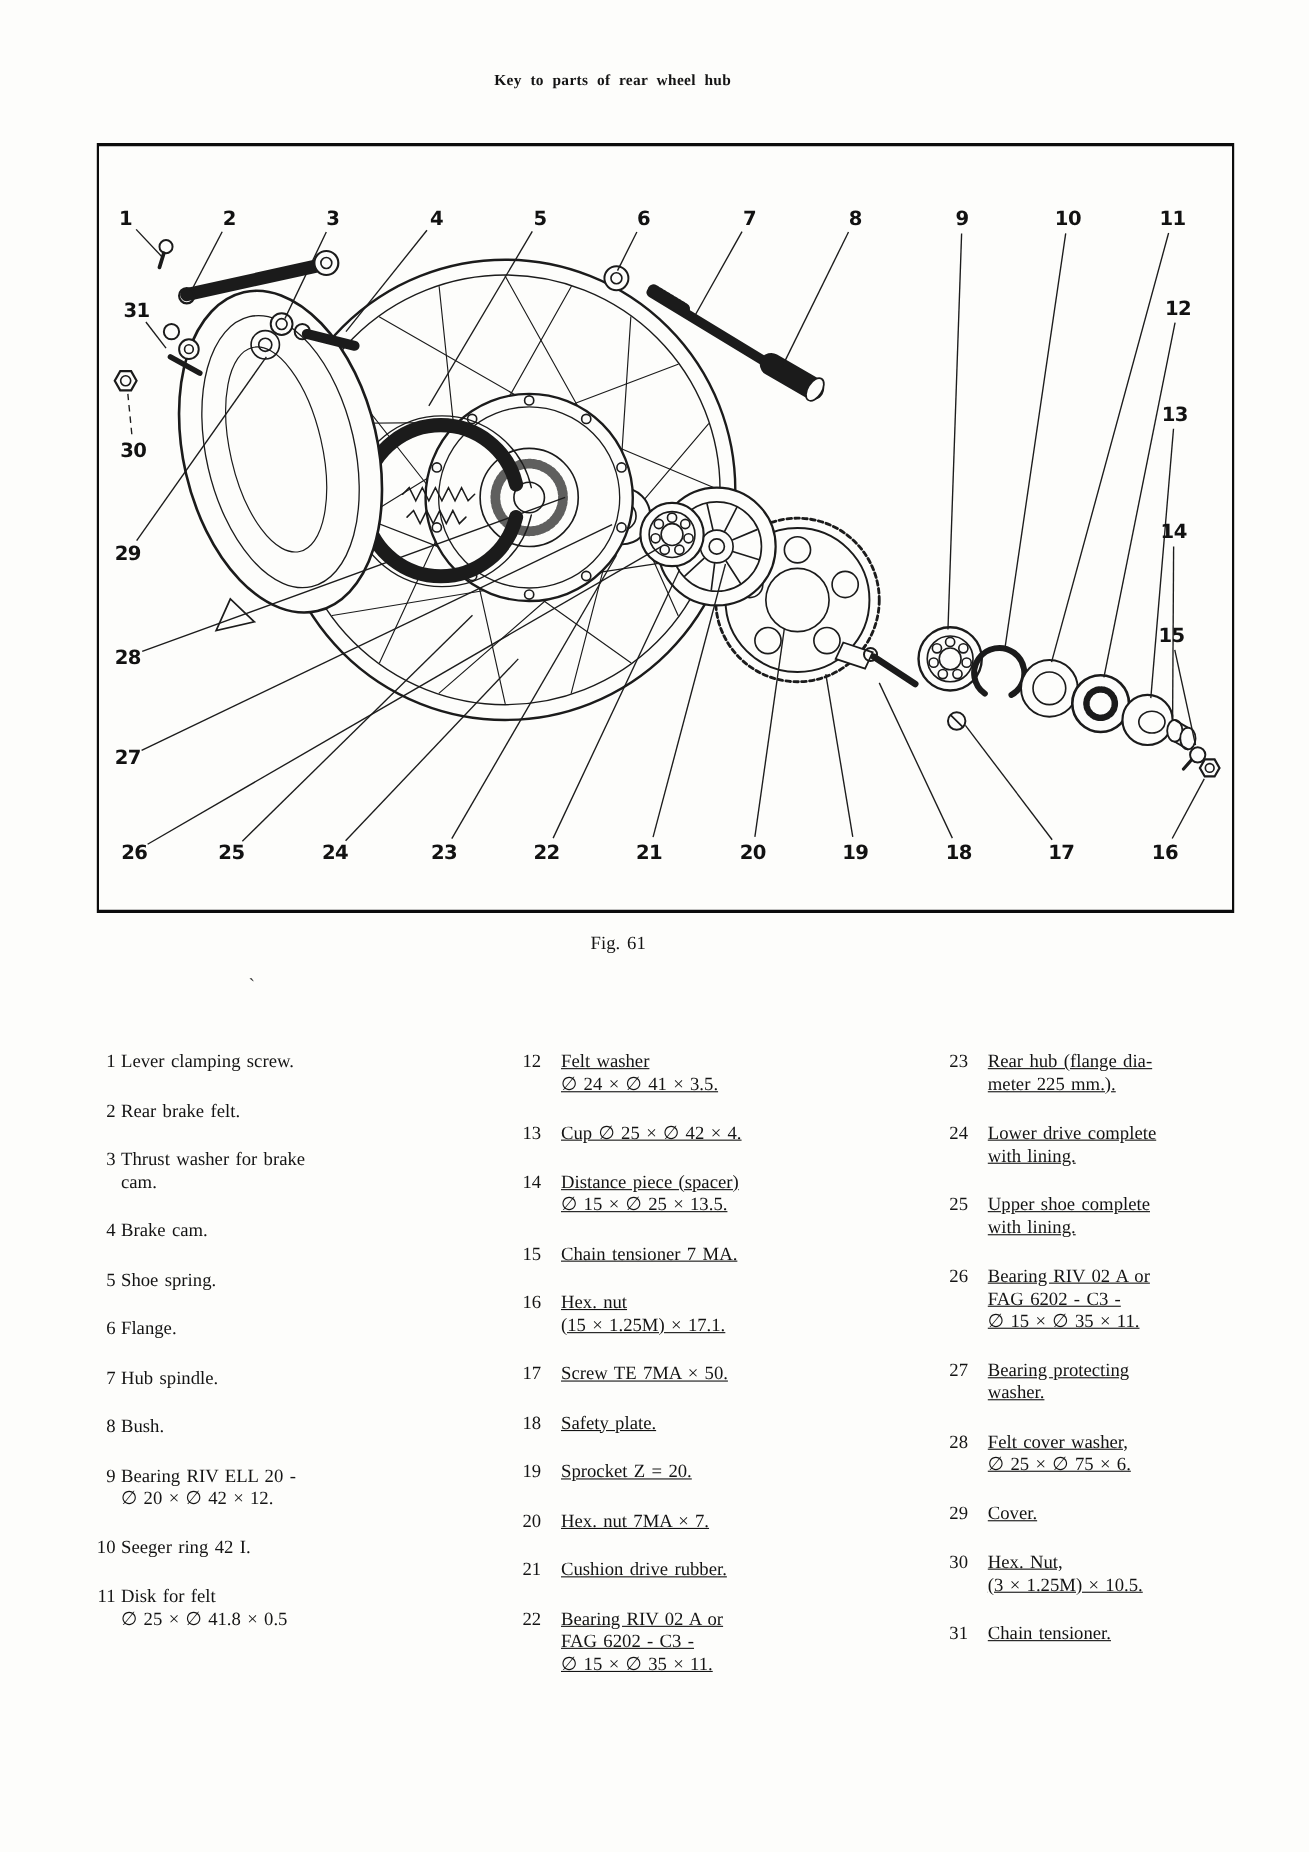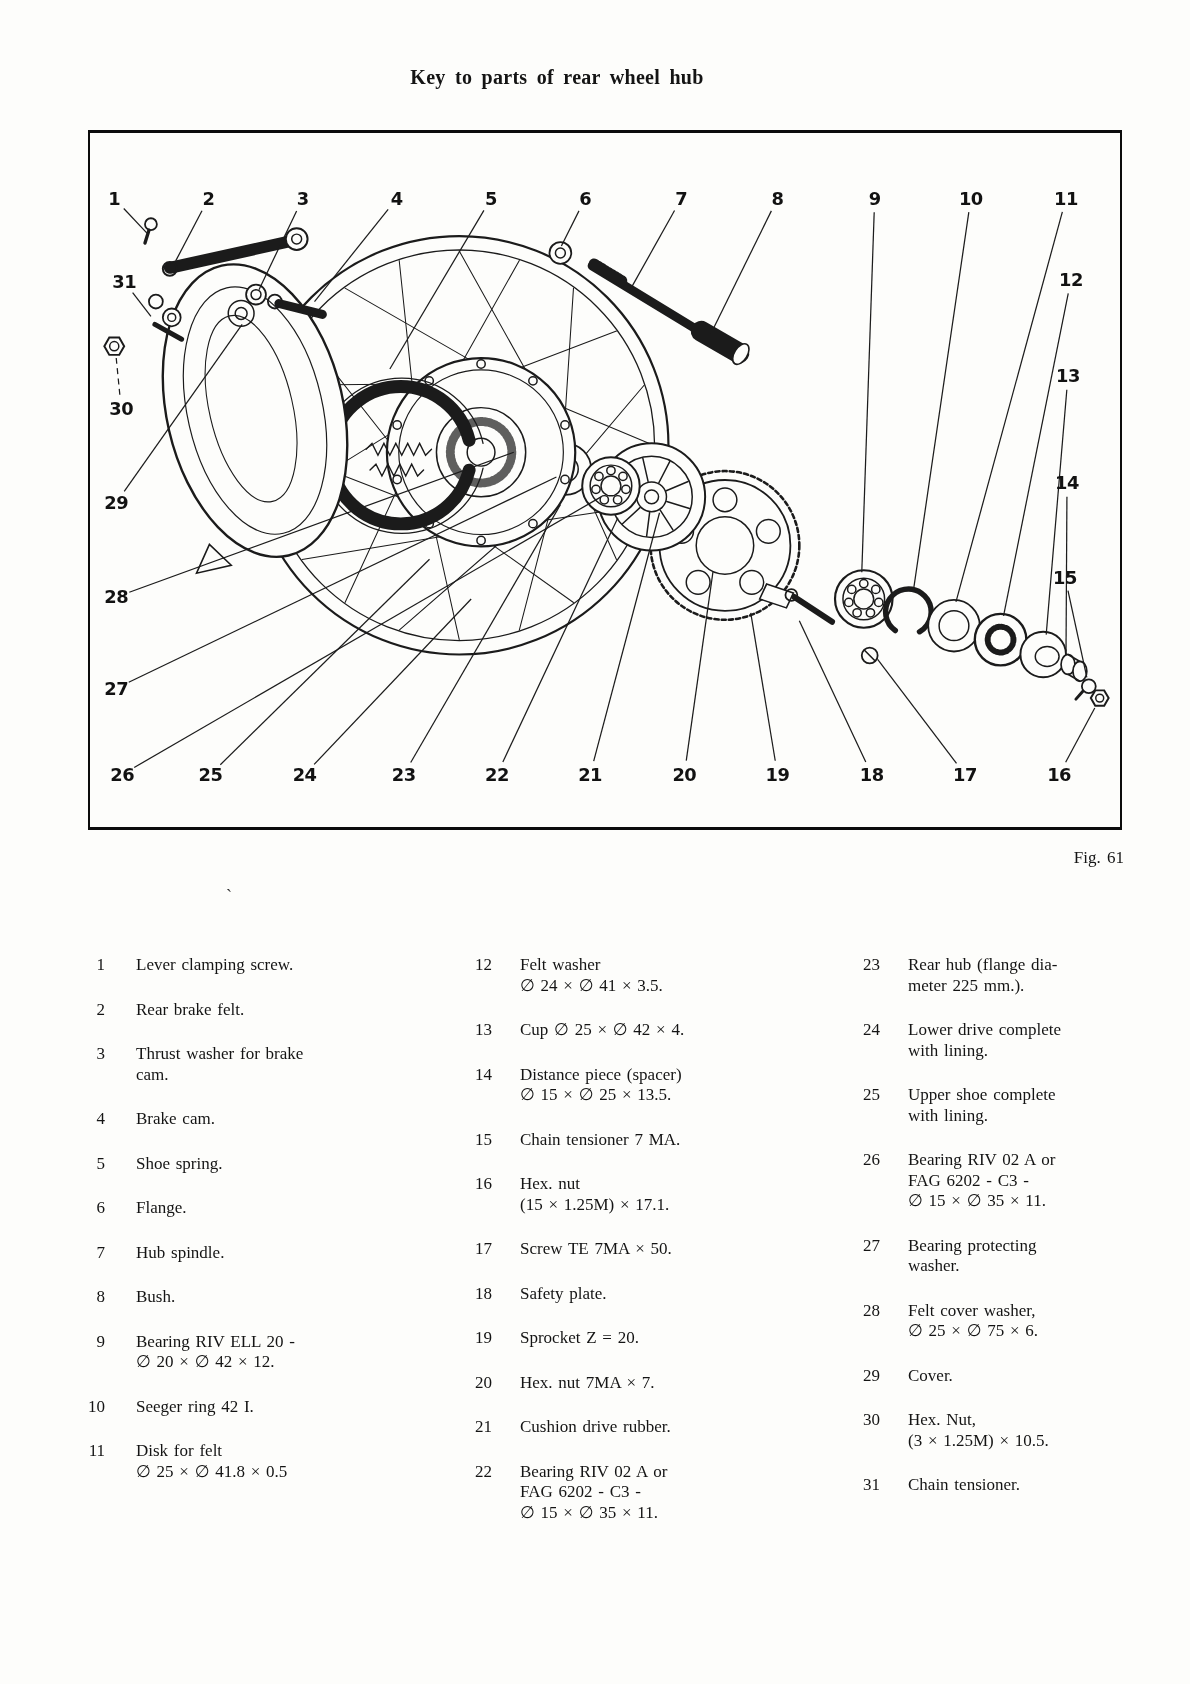--- a/index.html
+++ b/index.html
@@ -1,34 +1,34 @@
 <!DOCTYPE html>
 <html><head>
 <meta charset="utf-8">
 <style>
   html,body{margin:0;padding:0;background:#e8e8e6;}
   .page{position:relative;width:1190px;height:1684px;background:#fdfdfb;color:#141414;
         font-family:"Liberation Serif","DejaVu Serif",serif;overflow:hidden;}
   .title{position:absolute;left:0;top:66px;width:1114px;text-align:center;
-         font-size:20px;font-weight:bold;letter-spacing:.3px;word-spacing:4px;}
+         font-size:14px;font-weight:bold;letter-spacing:.3px;word-spacing:4px;}
   .figure-box{position:absolute;left:88px;top:130px;width:1034px;height:700px;
               border:3px solid #0c0c0c;border-left-width:2px;border-right-width:2px;
               box-sizing:border-box;background:#fdfdfb;}
   .figure-box svg{position:absolute;left:0;top:0;width:100%;height:100%;}
   .stray{position:absolute;left:226px;top:886px;font-size:18px;color:#333;}
-  .caption{position:absolute;left:0;top:848px;width:1124px;text-align:right;
+  .caption{position:absolute;left:0;top:848px;width:1124px;text-align:center;
            font-size:17px;word-spacing:2px;}
   .col{position:absolute;font-size:17px;line-height:20.5px;word-spacing:1.5px;}
   .col1{left:75px;top:955px;width:340px;}
   .col2{left:462px;top:955px;width:305px;}
   .col3{left:850px;top:955px;width:300px;}
   .part-item{display:flex;margin-bottom:24px;}
   .part-num{flex:0 0 30px;text-align:right;}
-  .part-text{margin-left:31px;white-space:pre-line;}
-  .col2 .part-text,.col3 .part-text{margin-left:28px;}
+  .part-text{margin-left:5px;white-space:pre-line;}
+  .col2 .part-text,.col3 .part-text{margin-left:18px;text-decoration:underline;}
   #callouts{stroke:#1c1c1c;stroke-width:1.25;fill:none;}
   #callouts text{fill:#121212;stroke:none;font-family:"DejaVu Sans",sans-serif;
                  font-weight:bold;font-size:18px;text-anchor:middle;letter-spacing:-.5px;}
   .art{stroke:#1b1b1b;fill:none;stroke-width:1.5;stroke-linecap:round;}
 </style>
 </head>
 <body>
 
 <div class="page">
   <div class="title">Key to parts of rear wheel hub</div>

